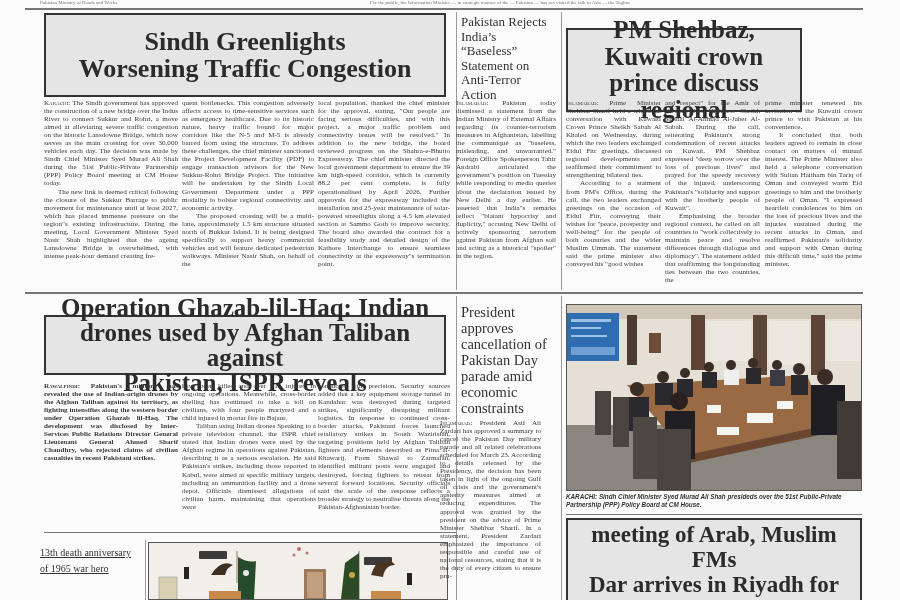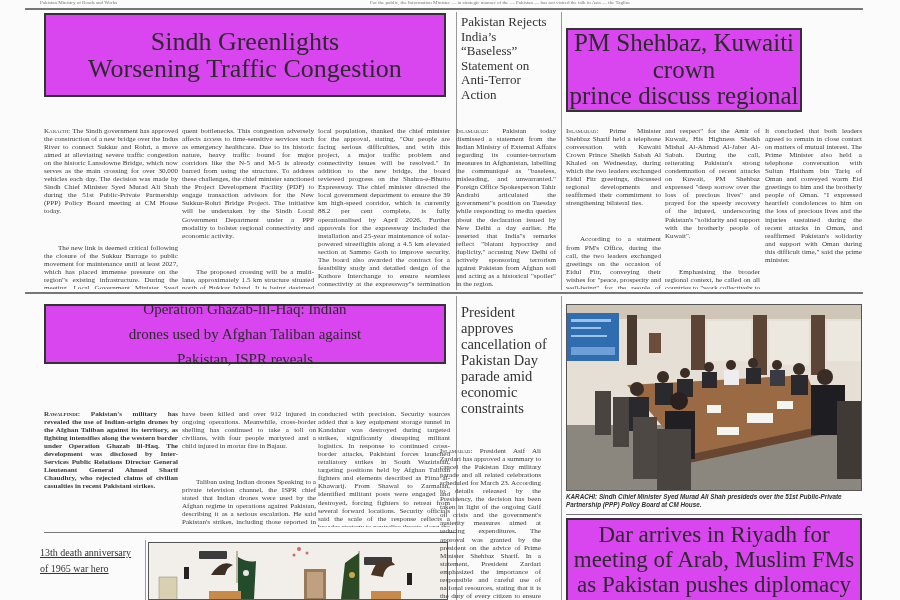--- a/index.html
+++ b/index.html
@@ -2,25 +2,25 @@
 <html><head>
 <meta charset="utf-8">
 <style>
   * { box-sizing: border-box; margin: 0; padding: 0; }
   html, body { width: 900px; height: 600px; overflow: hidden; background: #fbfbfb; }
   body { font-family: "Liberation Serif", serif; color: #2a2a2a; position: relative; }
   .topline { position: absolute; left: 40px; top: 0; width: 820px; height: 8px; font-size: 5px; color: #777; }
   .topline .l { position: absolute; left: 0; top: 0; }
   .topline .r { position: absolute; left: 330px; top: 0; white-space: nowrap; }
   .rule { position: absolute; left: 25px; width: 838px; height: 2px; background: #777; }
-  .hbox { position: absolute; border: 2px solid #333; background: #d946ef; text-align: center; font-weight: normal; color: #2b2b2b; display: flex; align-items: center; justify-content: center; flex-direction: column; }
+  .hbox { position: absolute; border: 2px solid #333; background: #e5e5e5; text-align: center; font-weight: bold; color: #2b2b2b; display: flex; align-items: center; justify-content: center; flex-direction: column; }
   .hbox span { display: block; }
   .body { position: absolute; font-size: 7.1px; line-height: 8.05px; text-align: justify; color: #3a3a3a; }
   .col { position: absolute; overflow: hidden; }
-  .col p { text-indent: 0; margin-top: 28px; }
+  .col p { text-indent: 0; }
   .col p + p { text-indent: 14px; }
   .dl { font-variant: small-caps; }
   .vsep { position: absolute; width: 1px; background: #999; }
   .sidehead { position: absolute; text-align: left; color: #333; font-weight: normal; }
   .photo { position: absolute; overflow: hidden; border: 1px solid #555; }
   .caption { position: absolute; font-family: "Liberation Sans", sans-serif; font-style: italic; font-weight: bold; font-size: 6.3px; line-height: 8px; color: #333; }
 </style>
 </head>
 <body>
 
@@ -62,26 +62,27 @@
 </div>
 <div class="body col" style="left:566px; top:99px; width:95px; height:190px;">
   <p><span class="dl">Islamabad:</span> <span>Prime Minister Shehbaz Sharif held a telephone conversation with Kuwaiti Crown Prince Sheikh Sabah Al Khaled on Wednesday, during which the two leaders exchanged Eidul Fitr greetings, discussed regional developments and reaffirmed their commitment to strengthening bilateral ties.</span></p>
   <p>According to a statment from PM's Office, during the call, the two leaders exchanged greetings on the occasion of Eidul Fitr, conveying their wishes for "peace, prosperity and well-being" for the people of both countries and the wider Muslim Ummah. The statement said the prime minister also conveyed his "good wishes</p>
 </div>
 <div class="body col" style="left:665px; top:99px; width:95px; height:190px;">
   <p>and respect" for the Amir of Kuwait, His Highness Sheikh Mishal Al-Ahmad Al-Jaber Al-Sabah. During the call, reiterating Pakistan's strong condemnation of recent attacks on Kuwait, PM Shehbaz expressed "deep sorrow over the loss of precious lives" and prayed for the speedy recovery of the injured, underscoring Pakistan's "solidarity and support with the brotherly people of Kuwait".</p>
   <p>Emphasising the broader regional context, he called on all countries to "work collectively to maintain peace and resolve differences through dialogue and diplomacy". The statement added that reaffirming the longstanding ties between the two countries, the</p>
 </div>
 <div class="body col" style="left:765px; top:99px; width:97px; height:190px;">
+  <p>prime minister renewed his invitation to the Kuwaiti crown prince to visit Pakistan at his convenience.</p>
   <p>It concluded that both leaders agreed to remain in close contact on matters of mutual interest. The Prime Minister also held a telephone conversation with Sultan Haitham bin Tariq of Oman and conveyed warm Eid greetings to him and the brotherly people of Oman. "I expressed heartfelt condolences to him on the loss of precious lives and the injuries sustained during the recent attacks in Oman, and reaffirmed Pakistan's solidarity and support with Oman during this difficult time," said the prime minister.</p>
 </div>
 
 <div class="rule" style="top:292px;"></div>
 
-<div class="hbox" style="left:44px; top:304px; width:402px; height:60px; font-size:15px; line-height:25px;">
+<div class="hbox" style="left:44px; top:315px; width:402px; height:60px; font-size:25px; line-height:25px;">
   <span>Operation Ghazab-lil-Haq: Indian</span>
   <span>drones used by Afghan Taliban against</span>
   <span>Pakistan, ISPR reveals</span>
 </div>
 <div class="body col" style="left:44px; top:382px; width:134px; height:145px;font-weight:bold;">
   <p><span class="dl">Rawalpindi:</span> <span>Pakistan's military has revealed the use of Indian-origin drones by the Afghan Taliban against its territory, as fighting intensifies along the western border under Operation Ghazab lil-Haq. The development was disclosed by Inter-Services Public Relations Director General Lieutenant General Ahmed Sharif Chaudhry, who rejected claims of civilian casualties in recent Pakistani strikes.</span></p>
 </div>
 <div class="body col" style="left:182px; top:382px; width:134px; height:145px;">
   <p>have been killed and over 912 injured in ongoing operations. Meanwhile, cross-border shelling has continued to take a toll on civilians, with four people martyred and a child injured in mortar fire in Bajaur.</p>
   <p>Taliban using Indian drones Speaking to a private television channel, the ISPR chief stated that Indian drones were used by the Afghan regime in operations against Pakistan, describing it as a serious escalation. He said Pakistan's strikes, including those reported in Kabul, were aimed at specific military targets, including an ammunition facility and a drone depot. Officials dismissed allegations of civilian harm, maintaining that operations were</p>
@@ -179,16 +180,16 @@
     <rect x="66" y="112" width="24" height="62" fill="#4e4844"></rect>
     <rect x="90" y="124" width="34" height="63" fill="#4a4440"></rect>
     <rect x="270" y="96" width="24" height="78" fill="#3f3a36"></rect>
   </svg>
 </div>
 <div class="caption" style="left:566px; top:493px; width:296px;">KARACHI: Sindh Cihief Minister Syed Murad Ali Shah presideds over the 51st Public-Private Partnership (PPP) Policy Board at CM House.</div>
 
 <div class="rule" style="top:514px; left:566px; width:296px; height:1px;"></div>
 
 <div class="hbox" style="left:566px; top:518px; width:296px; height:90px; font-size:23px; line-height:25px; justify-content:flex-start; padding-top:2px; border-bottom:none;">
+  <span>meeting of Arab, Muslim FMs</span>
   <span>Dar arrives in Riyadh for</span>
-  <span>meeting of Arab, Muslim FMs</span>
   <span>as Pakistan pushes diplomacy</span>
 </div>
 
 </body></html>

